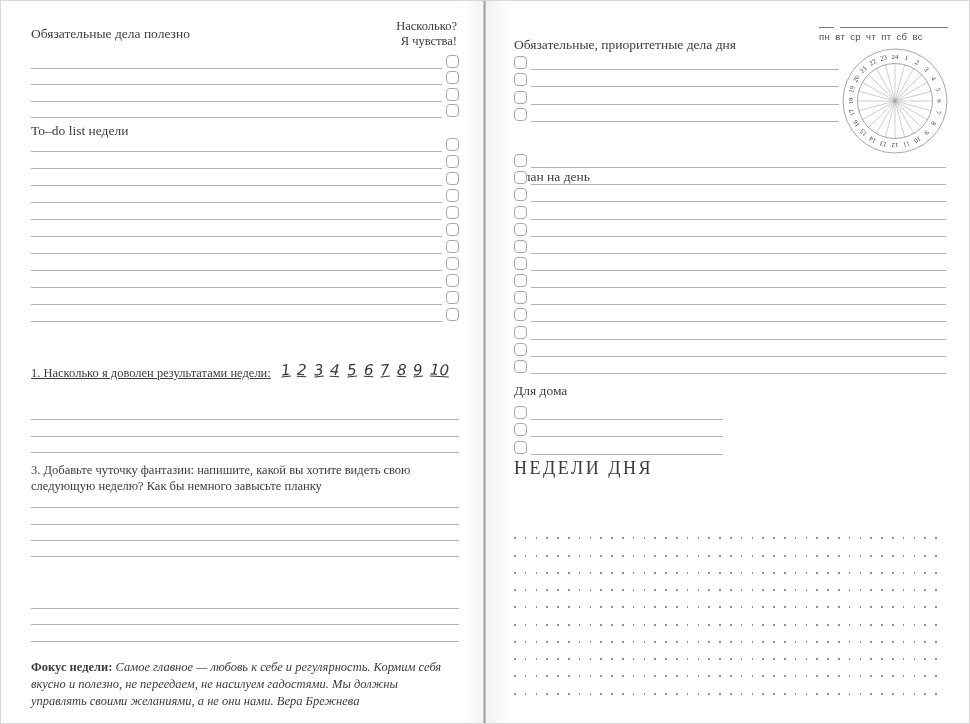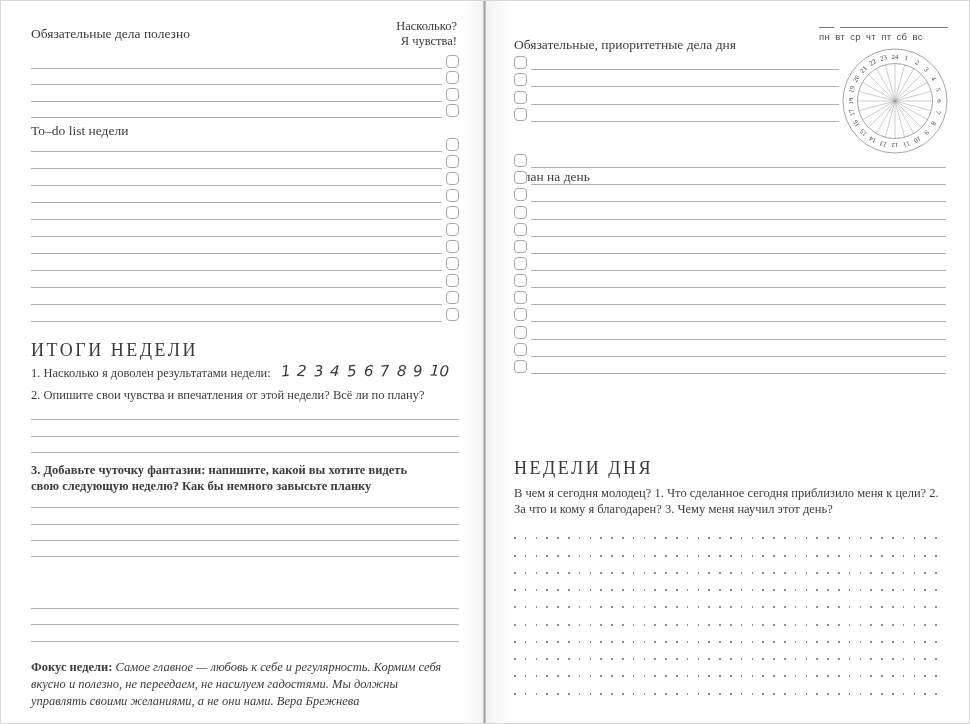--- a/index.html
+++ b/index.html
@@ -38,29 +38,29 @@
   .dotrow::after{content:"";position:absolute;left:0;right:0;bottom:2px;height:1.8px;
     background:repeating-linear-gradient(to right,#8f8f8f 0 1.6px,transparent 1.6px 10.8px);}
 
   
   .l-title{left:30px;top:25px;}
   .l-done{right:512px;top:18px;text-align:right;font-size:12.5px;line-height:15px;}
   .l-rows1{left:30px;top:53px;width:428px;}
   .l-todo-title{left:30px;top:122px;}
   .l-rows2{left:30px;top:136px;width:428px;}
   .l-res-head{left:30px;top:339px;}
-  .l-q1{left:30px;top:364px;display:flex;align-items:flex-end;white-space:nowrap;}
+  .l-q1{left:30px;top:364px;display:flex;align-items:center;white-space:nowrap;text-decoration:underline;}
   .scale{display:flex;gap:7px;margin-left:10px;margin-top:-4px;
     font-family:"DejaVu Sans",sans-serif;font-style:oblique;font-size:15px;color:#3a3a3a;}
   .scale span{display:inline-block;}
   .scale span:nth-child(odd){transform:rotate(-5deg);}
   .scale span:nth-child(even){transform:rotate(3deg);}
   .l-q2{left:30px;top:386px;}
   .l-lines1{left:30px;top:405px;width:428px;}
-  .l-q3{left:30px;top:461px;width:404px;font-weight:bold;}
+  .l-q3{left:30px;top:461px;width:404px;}
   .l-lines2{left:30px;top:493px;width:428px;}
   .l-q4{left:30px;top:578px;}
   .l-lines3{left:30px;top:593px;width:428px;}
   .l-focus{left:30px;top:658px;width:424px;font-size:12.5px;font-style:italic;line-height:1.35;}
   .l-focus b{font-style:normal;font-family:Liberation Serif, serif;}
 
   
   .r-days{left:818px;top:30px;width:126px;display:flex;gap:5px;
     font-family:"Liberation Sans","DejaVu Sans",sans-serif;font-size:9.5px;
     color:#4a4a4a;letter-spacing:0.4px;}
@@ -151,39 +151,37 @@
       <div class="row" style="height: 17px;">
         <div class="line"></div>
         <div class="cb"></div>
       </div>
       <div class="row" style="height: 17px;">
         <div class="line"></div>
         <div class="cb"></div>
       </div>
     </div>
 
-  <div class="abs l-res-head big-head">ИТОГИ НЕДЕЛИ</div>
 
   <div class="abs l-q1 q">
     <span>1. Насколько я доволен результатами недели:</span>
     <span class="scale">
         <span>1</span>
         <span>2</span>
         <span>3</span>
         <span>4</span>
         <span>5</span>
         <span>6</span>
         <span>7</span>
         <span>8</span>
         <span>9</span>
         <span>10</span>
       </span>
   </div>
 
-  <div class="abs l-q2 q">2. Опишите свои чувства и впечатления от этой недели? Всё ли по плану?</div>
   <div class="abs rows l-lines1">
       <div class="row" style="height: 16.3px;">
         <div class="line"></div>
       </div>
       <div class="row" style="height: 16.3px;">
         <div class="line"></div>
       </div>
       <div class="row" style="height: 16.3px;">
         <div class="line"></div>
       </div>
@@ -356,23 +354,39 @@
       <div class="row" style="height: 17.15px;">
         <div class="line"></div>
         <div class="cb"></div>
       </div>
       <div class="row" style="height: 17.15px;">
         <div class="line"></div>
         <div class="cb"></div>
       </div>
     </div>
 
+  <div class="abs r-home">
+    <div class="sec-title">Для дома</div>
+    <div class="rows cb-left col-rows">
+        <div class="row" style="height: 17.2px;">
+          <div class="line"></div>
+          <div class="cb"></div>
+        </div>
+        <div class="row" style="height: 17.2px;">
+          <div class="line"></div>
+          <div class="cb"></div>
+        </div>
+        <div class="row" style="height: 17.2px;">
+          <div class="line"></div>
+          <div class="cb"></div>
+        </div>
+      </div>
+  </div>
 
   <div class="abs r-res-head big-head">НЕДЕЛИ ДНЯ</div>
-  <div class="abs r-res-text q">В чем я сегодня молодец? 1. Что сделанное сегодня приблизило меня к цели? 2. За что и кому я благодарен? 3. Чему меня научил этот день?</div>
   <div class="abs r-dots">
       <div class="dotrow" style="height: 17.25px;"></div>
       <div class="dotrow" style="height: 17.25px;"></div>
       <div class="dotrow" style="height: 17.25px;"></div>
       <div class="dotrow" style="height: 17.25px;"></div>
       <div class="dotrow" style="height: 17.25px;"></div>
       <div class="dotrow" style="height: 17.25px;"></div>
       <div class="dotrow" style="height: 17.25px;"></div>
       <div class="dotrow" style="height: 17.25px;"></div>
       <div class="dotrow" style="height: 17.25px;"></div>

